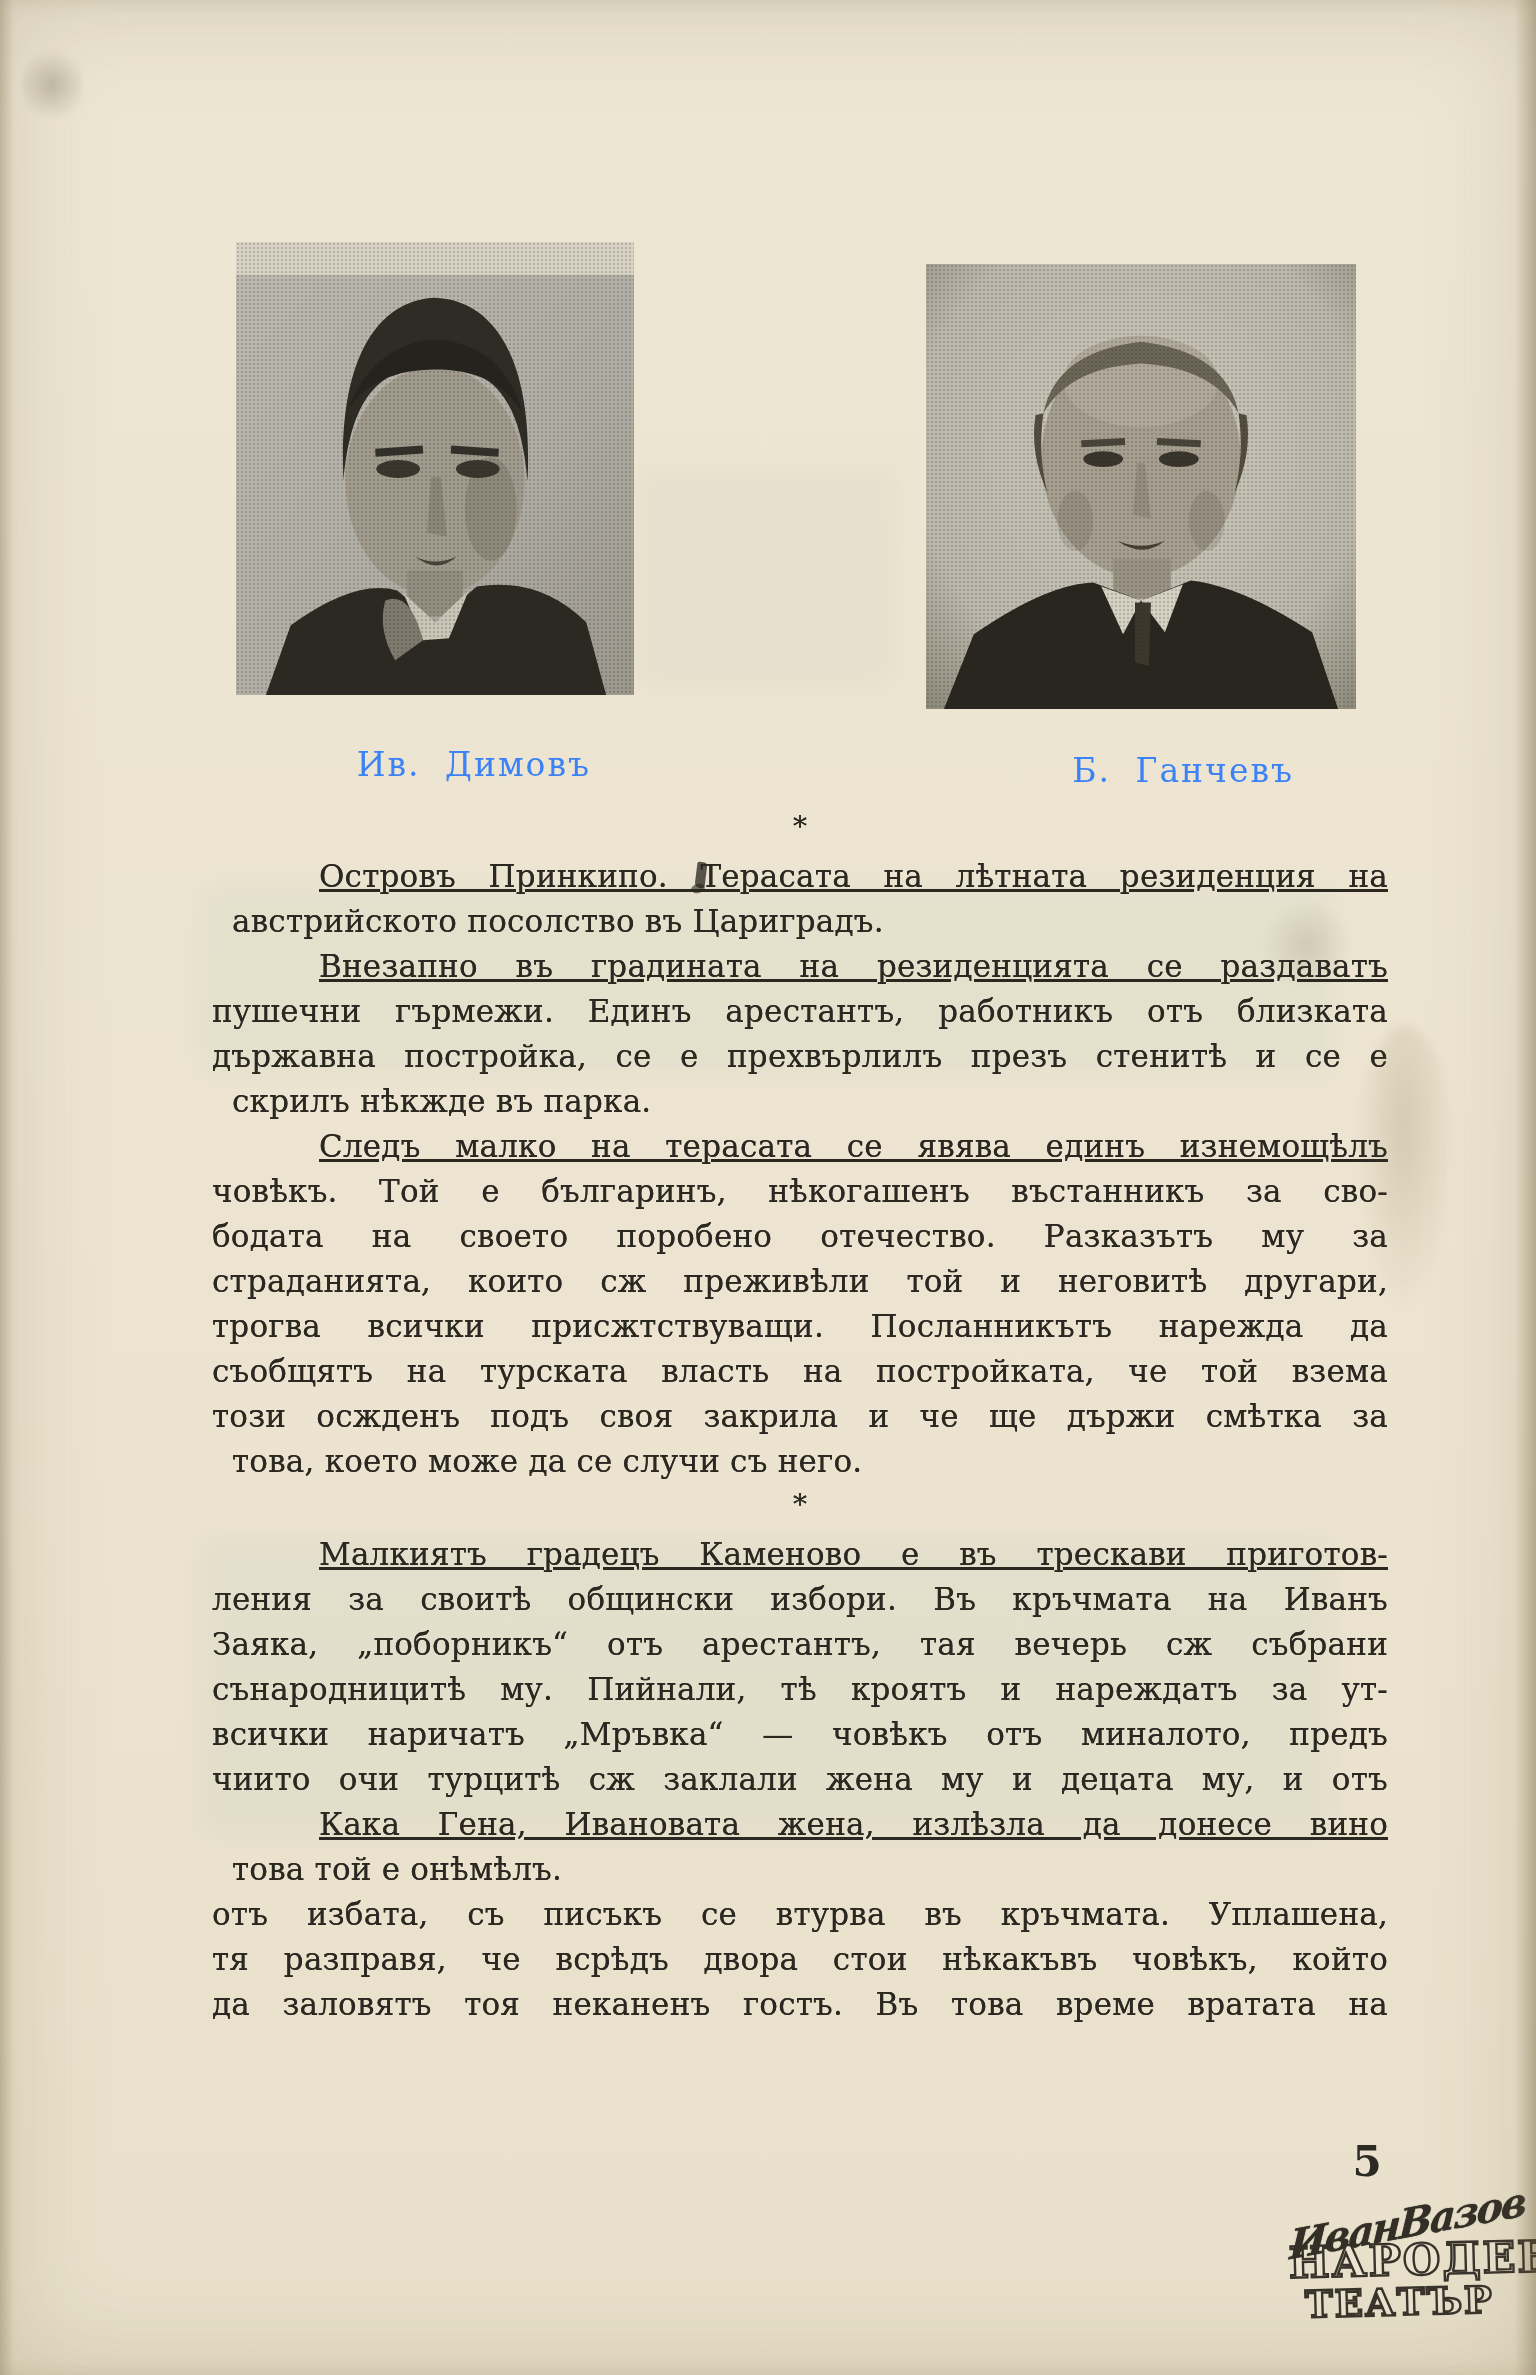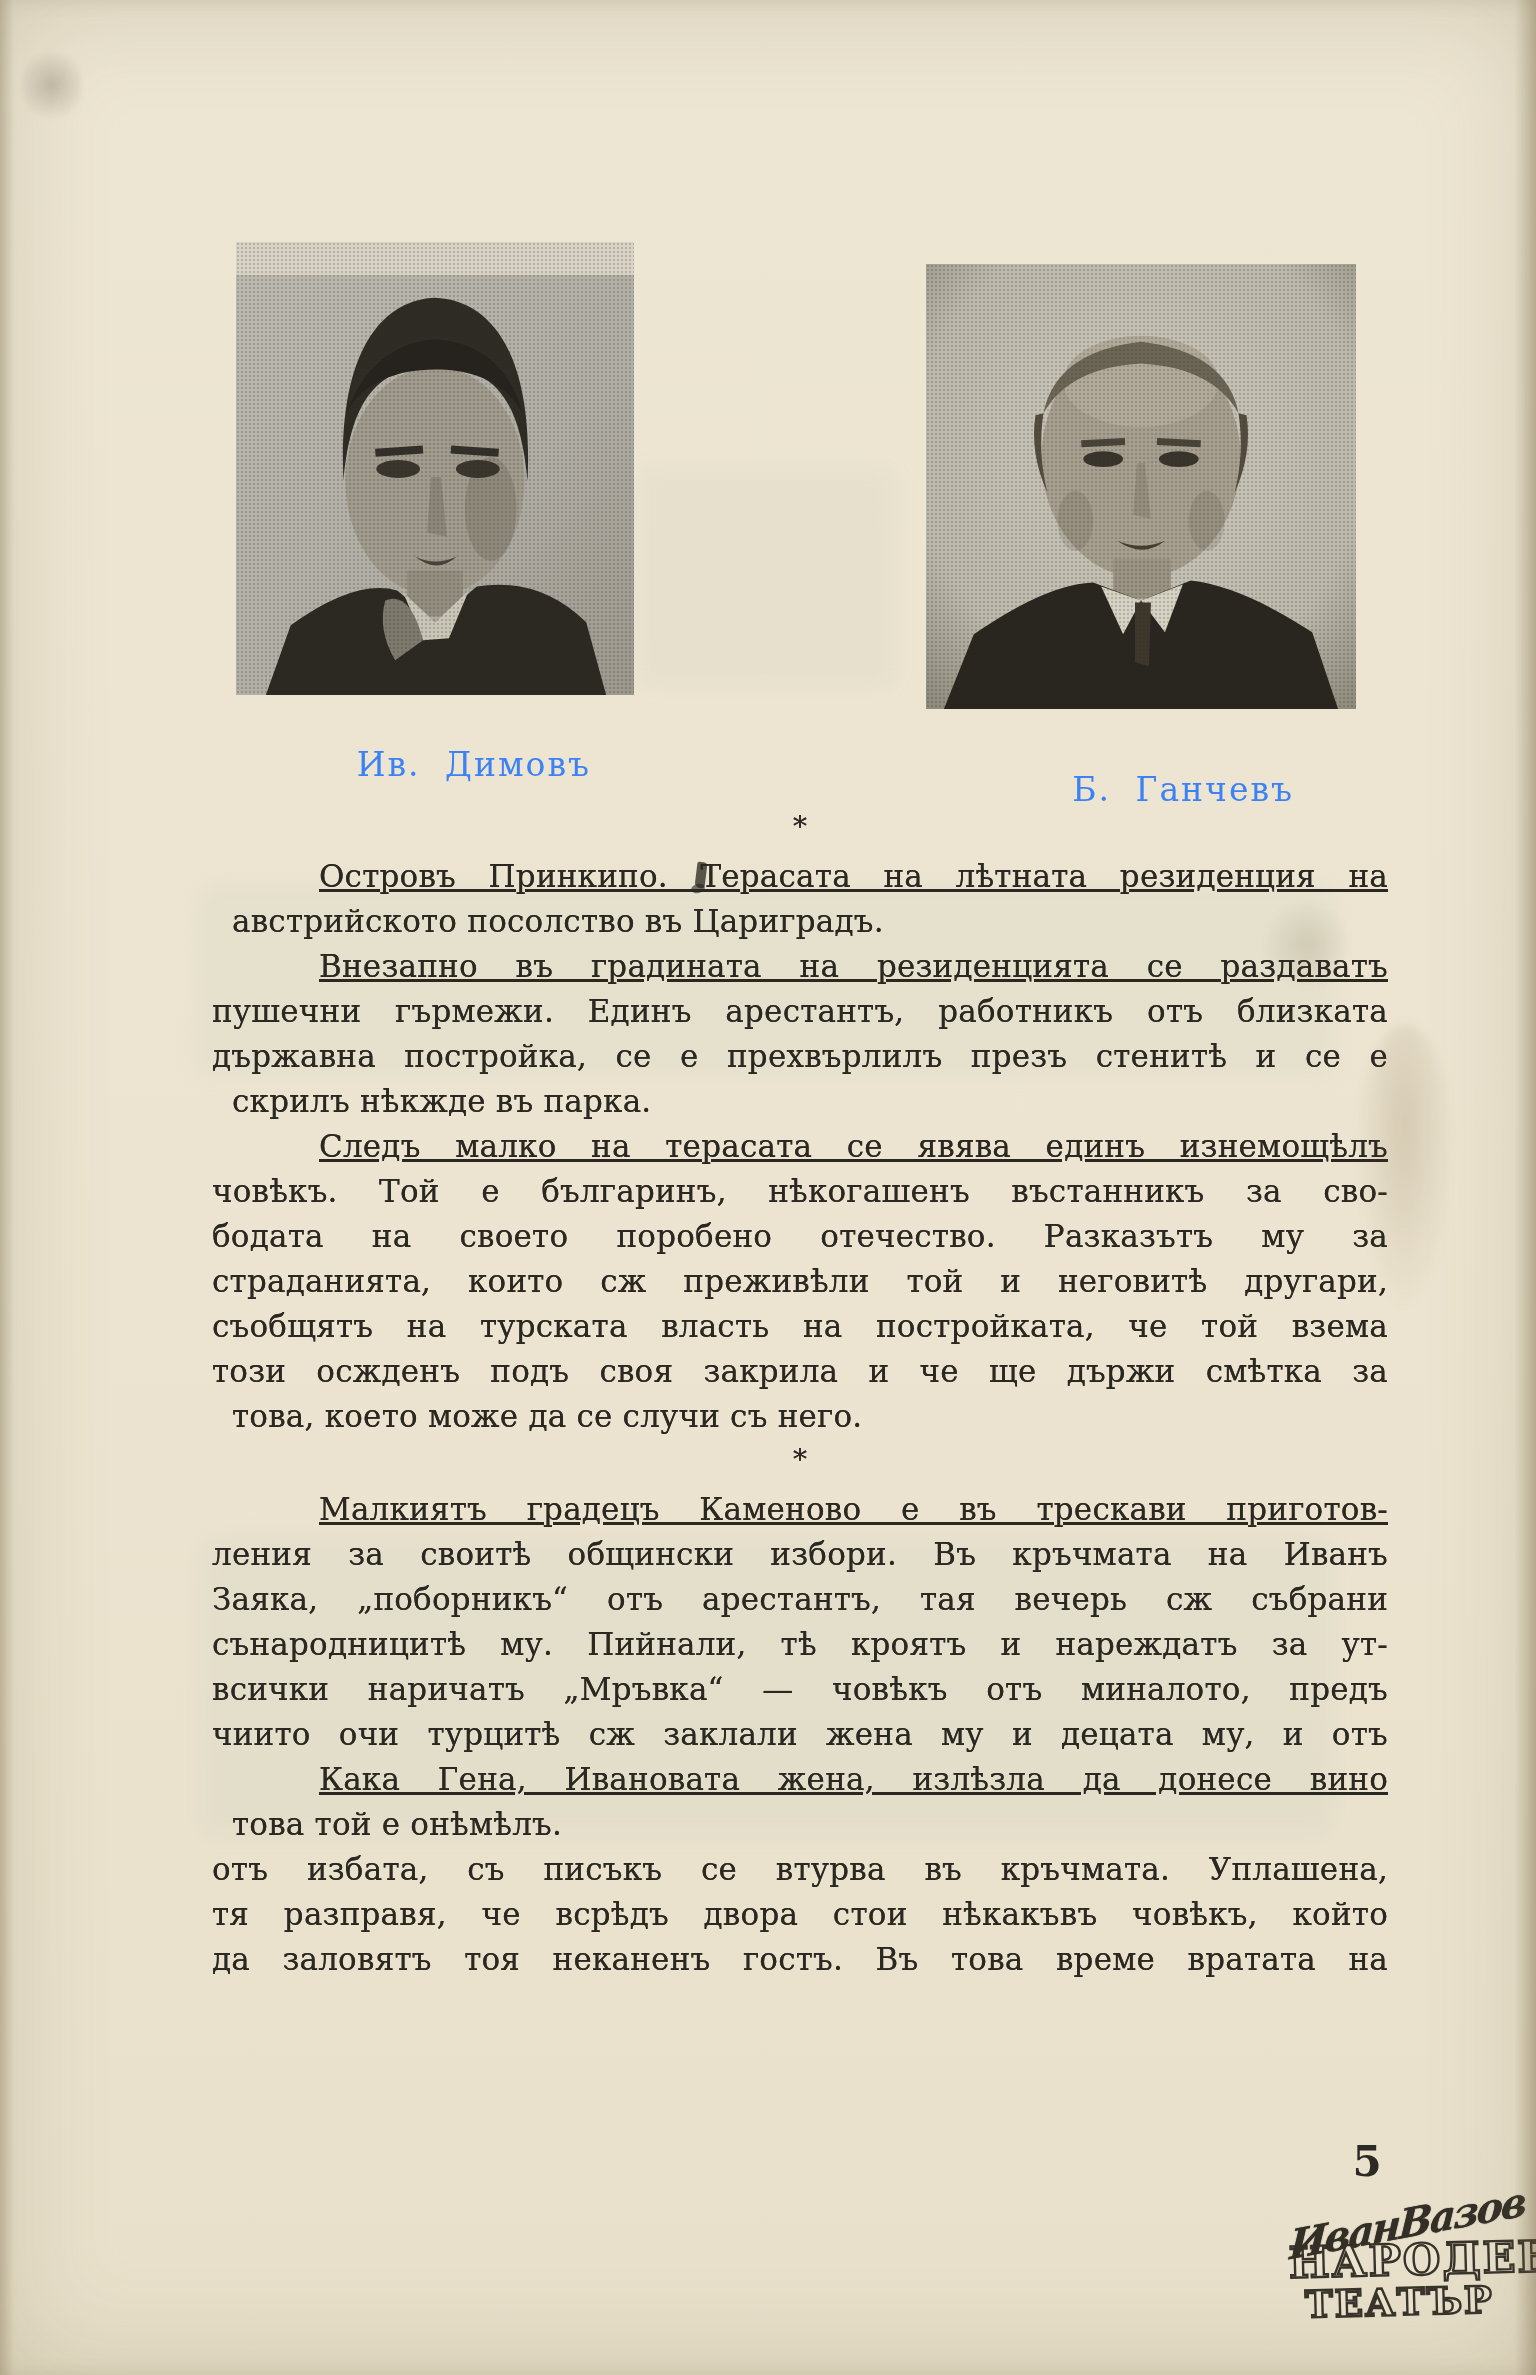--- a/index.html
+++ b/index.html
@@ -43,21 +43,21 @@
   .photo svg{display:block;width:100%;height:100%;}
   .photo::after{content:'';position:absolute;inset:0;
     background-image:radial-gradient(rgba(38,35,29,.20) 1px,transparent 1.4px);
     background-size:4px 4px;pointer-events:none;}
   .photo-left{left:236px;top:242px;width:398px;height:453px;}
   .photo-right{left:926px;top:264px;width:430px;height:445px;}
 
   .caption{position:absolute;font-size:33px;color:#3b82f6;letter-spacing:2px;
     word-spacing:12px;text-align:right;width:318px;}
   .caption-left{left:273px;top:745px;}
-  .caption-right{left:976px;top:770px;}
+  .caption-right{left:976px;top:751px;}
 
   
   .textcol{position:absolute;left:212px;top:806px;width:1176px;
     font-size:31px;line-height:45px;color:#2b2822;letter-spacing:0.2px;
     text-shadow:0 0 0.6px rgba(43,40,34,.85);}
   .asterisk-row{height:48px;text-align:center;font-size:28px;line-height:42px;color:#2b2822;}
   .tline{height:45px;text-align:justify;text-align-last:justify;overflow:hidden;}
   .tline.first{text-indent:107px;text-decoration:underline;}
   .tline.last{text-align-last:left;margin-left:20px;}
 
@@ -151,20 +151,21 @@
       <div class="tline first">Островъ Принкипо. Терасата на лѣтната резиденция на</div>
       <div class="tline last">австрийското посолство въ Цариградъ.</div>
       <div class="tline first">Внезапно въ градината на резиденцията се раздаватъ</div>
       <div class="tline">пушечни гърмежи. Единъ арестантъ, работникъ отъ близката</div>
       <div class="tline">държавна постройка, се е прехвърлилъ презъ стенитѣ и се е</div>
       <div class="tline last">скрилъ нѣкжде въ парка.</div>
       <div class="tline first">Следъ малко на терасата се явява единъ изнемощѣлъ</div>
       <div class="tline">човѣкъ. Той е българинъ, нѣкогашенъ въстанникъ за сво-</div>
       <div class="tline">бодата на своето поробено отечество. Разказътъ му за</div>
       <div class="tline">страданията, които сж преживѣли той и неговитѣ другари,</div>
+      <div class="tline">трогва всички присжтствуващи. Посланникътъ нарежда да</div>
       <div class="tline">съобщятъ на турската власть на постройката, че той взема</div>
       <div class="tline">този осжденъ подъ своя закрила и че ще държи смѣтка за</div>
       <div class="tline last">това, което може да се случи съ него.</div>
       <div class="asterisk-row">*</div>
       <div class="tline first">Малкиятъ градецъ Каменово е въ трескави приготов-</div>
       <div class="tline">ления за своитѣ общински избори. Въ кръчмата на Иванъ</div>
       <div class="tline">Заяка, „поборникъ“ отъ арестантъ, тая вечерь сж събрани</div>
       <div class="tline">сънародницитѣ му. Пийнали, тѣ кроятъ и нареждатъ за ут-</div>
       <div class="tline">всички наричатъ „Мръвка“ — човѣкъ отъ миналото, предъ</div>
       <div class="tline">чиито очи турцитѣ сж заклали жена му и децата му, и отъ</div>

